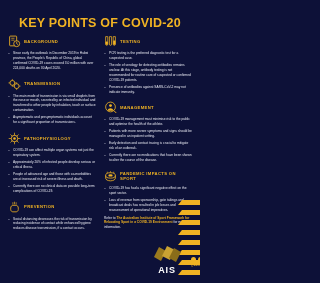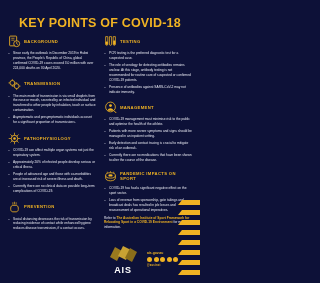--- a/index.html
+++ b/index.html
@@ -100,21 +100,21 @@
   .footer {
     position:absolute;
     left:0; bottom:0;
     width:200px;
     height:46px;
     display:flex;
     align-items:center;
     padding-left:108px;
     gap:9px;
   }
-  .ais-logo { text-align:center; }
+  .ais-logo { text-align:center;margin-left:44px; }
   .ais-mark { display:block; }
   .ais-word {
     color:#ffffff;
     font-size:9px;
     font-weight:bold;
     letter-spacing:0.8px;
     margin-top:1px;
     line-height:1;
   }
   .footer-right { padding-bottom:2px; }
@@ -135,21 +135,21 @@
     font-size:2.7px;
     font-weight:bold;
     letter-spacing:0.2px;
   }
 </style>
 </head>
 <body>
 
 <div class="page">
 
-  <h1 class="title">KEY POINTS OF COVID-18</h1>
+  <h1 class="title">KEY POINTS OF COVID-20</h1>
 
   <div class="columns">
 
     <div class="col">
 
       <div class="section">
         <div class="sec-head">
           <svg class="sec-icon" viewBox="0 0 24 24">
             <rect x="3" y="2" width="13" height="18" rx="1.5" fill="none" stroke="#f0b323" stroke-width="1.6"></rect>
             <line x1="6" y1="6" x2="12" y2="6" stroke="#f0b323" stroke-width="1.3"></line>

